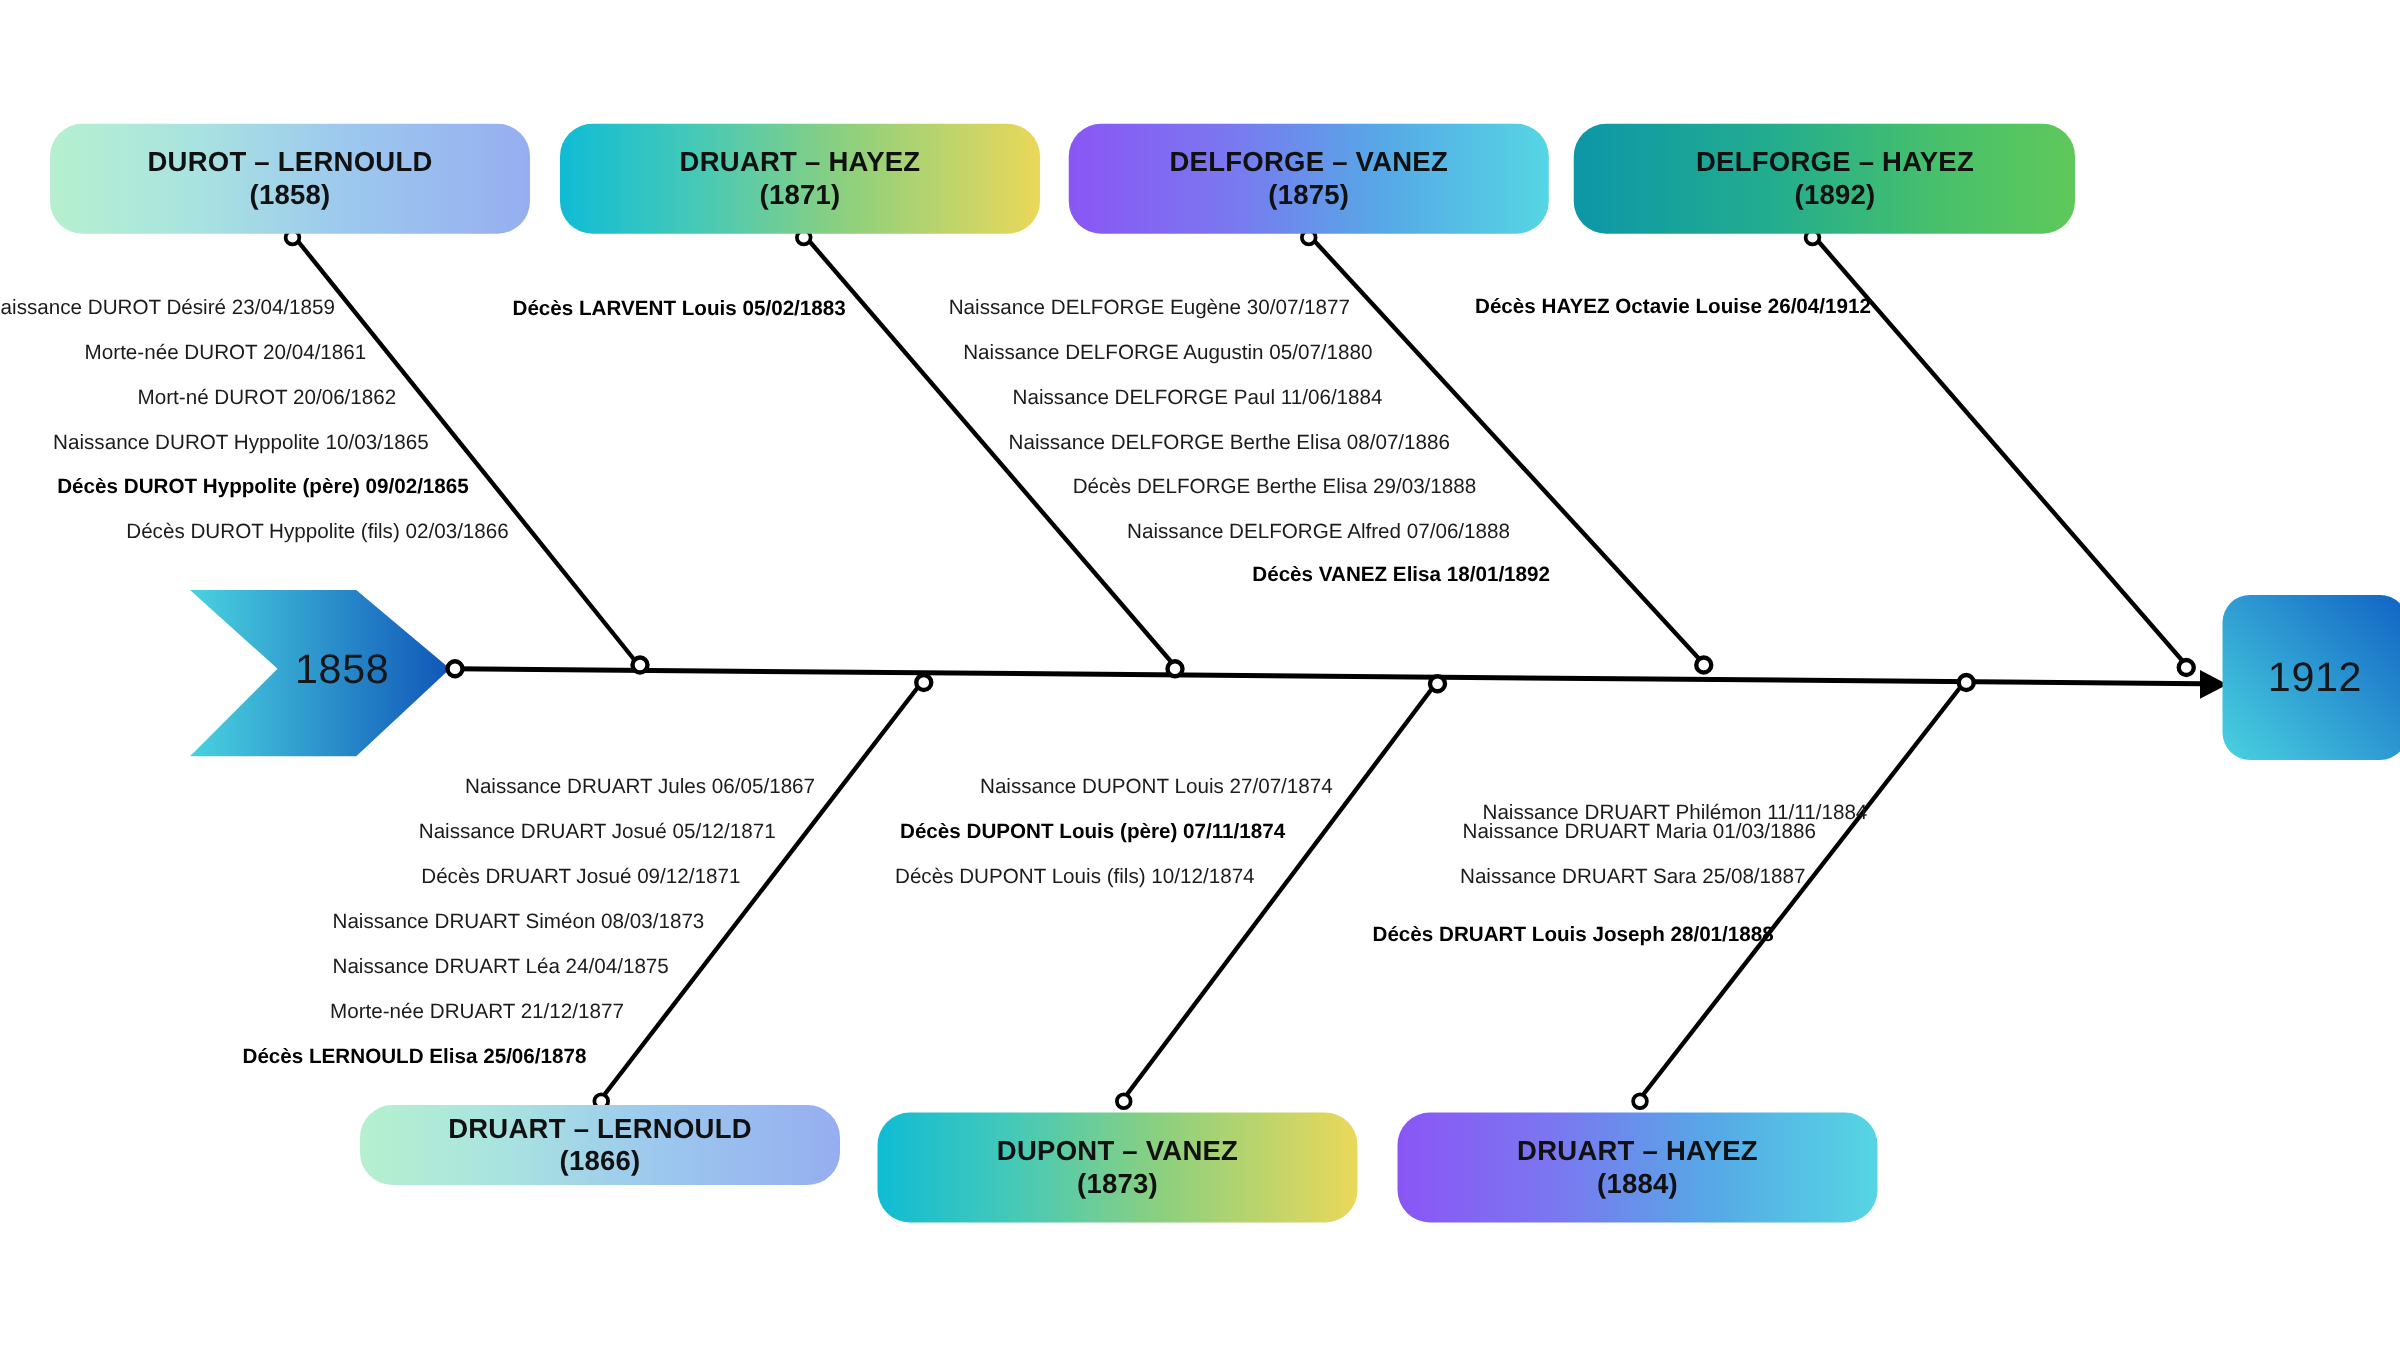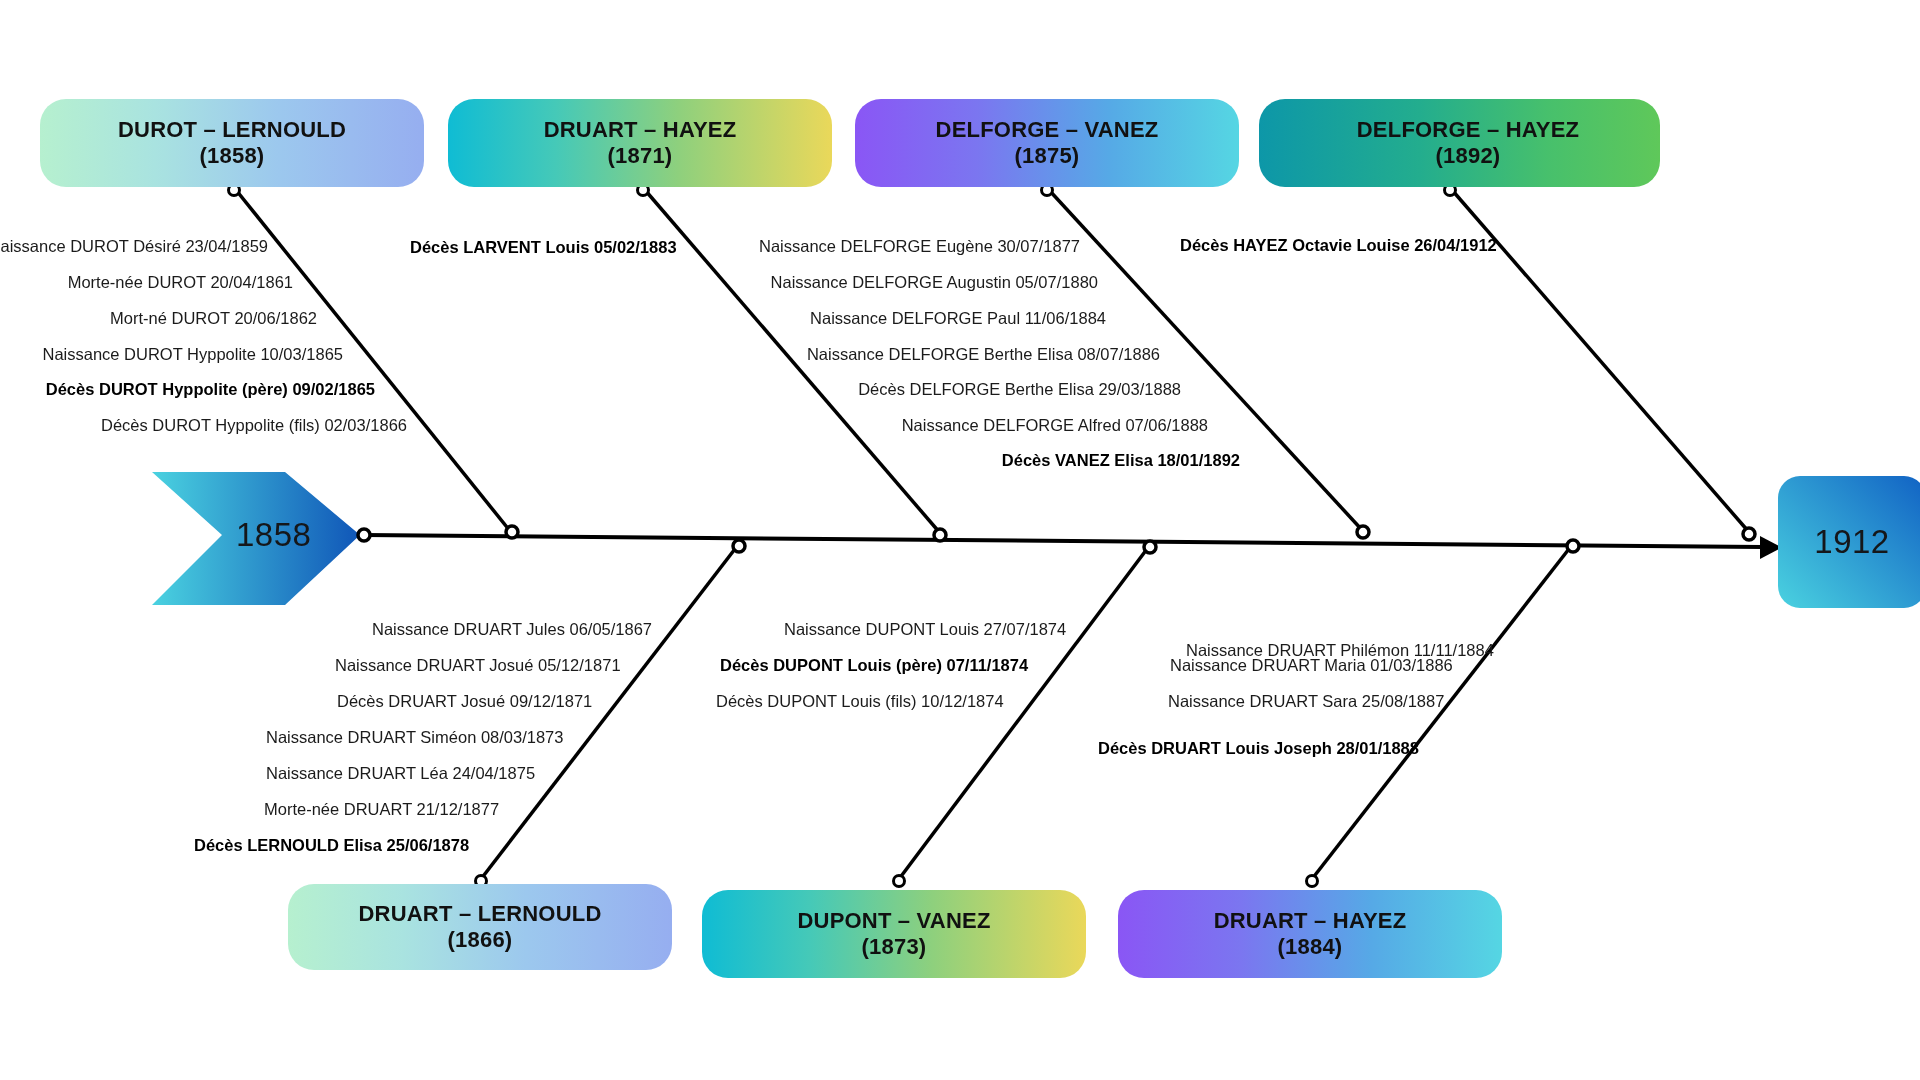--- a/index.html
+++ b/index.html
@@ -138,21 +138,21 @@
   <div class="cat-box" style="left:855px; top:99px; width:384px; height:88px; background:linear-gradient(90deg,#8a56f5 0%,#7b76f0 32%,#56a9e6 66%,#55d6e3 100%);">
     <span class="ttl">DELFORGE – VANEZ</span>
     <span class="yr">(1875)</span>
   </div>
 
   <div class="cat-box" style="left:1259px; top:99px; width:384px; height:88px; background:linear-gradient(90deg,#0d97a8 0%,#23ad8e 40%,#47c06c 72%,#5fc85a 100%);padding-left:17px;">
     <span class="ttl">DELFORGE – HAYEZ</span>
     <span class="yr">(1892)</span>
   </div>
 
-  <div class="cat-box" style="left:288px; top:884px; width:384px; height:86px; background:linear-gradient(90deg,#b6f0cf 0%,#a9e3e0 30%,#9cc8ee 62%,#96aef0 100%);">
+  <div class="cat-box" style="left:288px; top:884px; width:384px; height:64px; background:linear-gradient(90deg,#b6f0cf 0%,#a9e3e0 30%,#9cc8ee 62%,#96aef0 100%);">
     <span class="ttl">DRUART – LERNOULD</span>
     <span class="yr">(1866)</span>
   </div>
 
   <div class="cat-box" style="left:702px; top:890px; width:384px; height:88px; background:linear-gradient(90deg,#0fbcd4 0%,#45c9b8 28%,#8ed07d 60%,#ead85a 100%);">
     <span class="ttl">DUPONT – VANEZ</span>
     <span class="yr">(1873)</span>
   </div>
 
   <div class="cat-box" style="left:1118px; top:890px; width:384px; height:88px; background:linear-gradient(90deg,#8a56f5 0%,#7b76f0 32%,#56a9e6 66%,#55d6e3 100%);">

